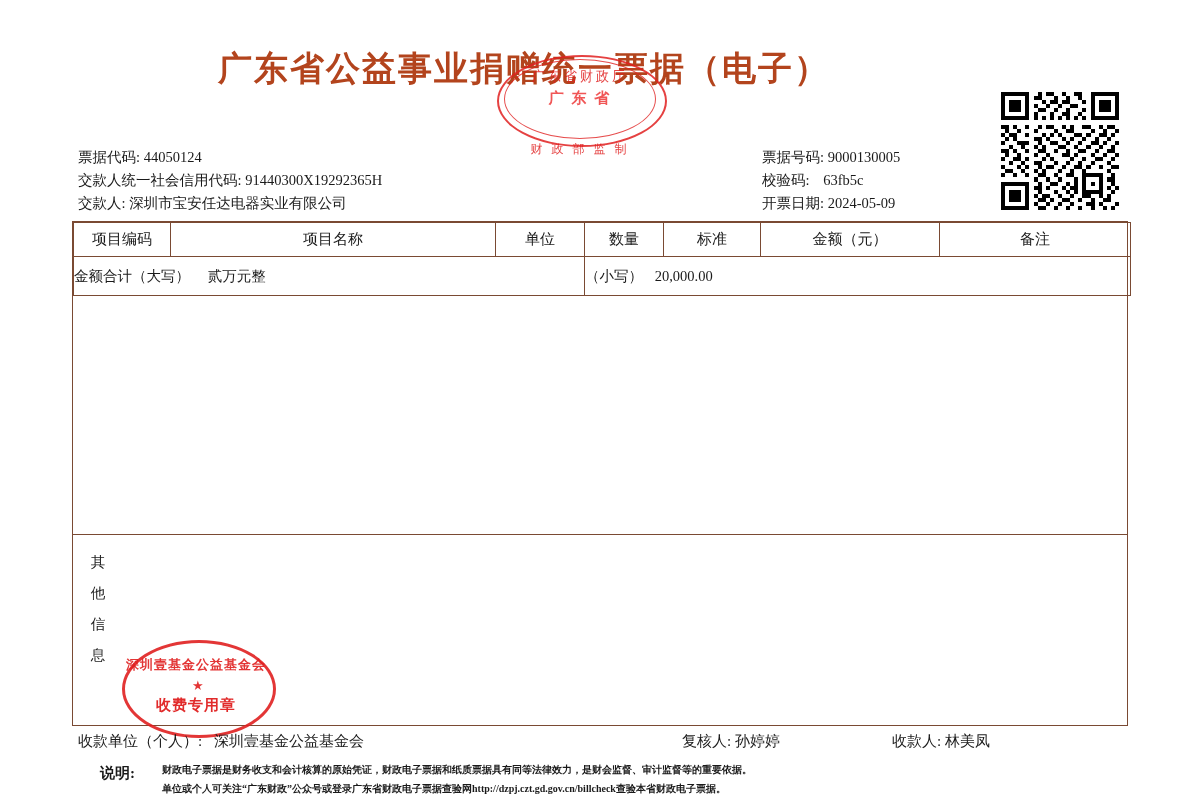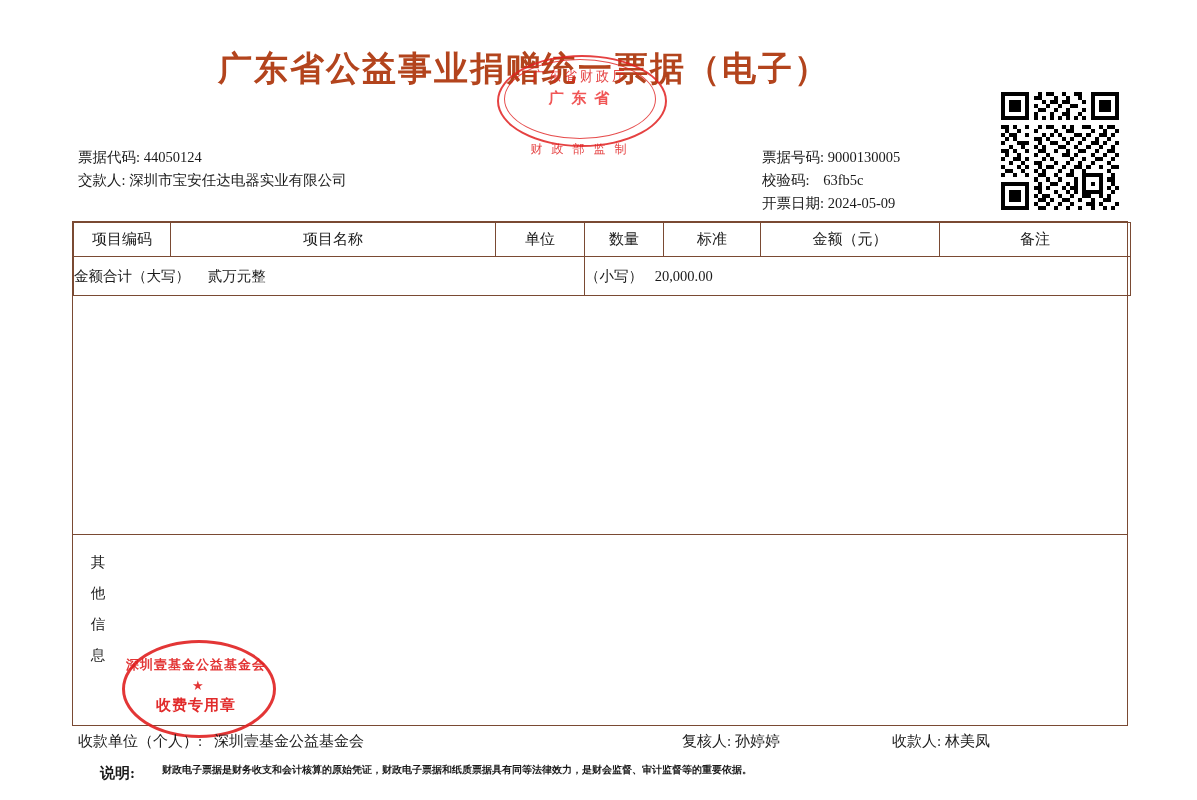--- a/index.html
+++ b/index.html
@@ -539,20 +539,24 @@
       </g>
     </svg>
   </div>
 
   <div class="hdr-left">
     <div class="hdr-row">
       <span class="hdr-label">票据代码:</span>
       <span class="hdr-val">44050124</span>
     </div>
     <div class="hdr-row">
+      <span class="hdr-label">交款人统一社会信用代码:</span>
+      <span class="hdr-val">91440300X19292365H</span>
+    </div>
+    <div class="hdr-row">
       <span class="hdr-label">交款人:</span>
       <span class="hdr-val">深圳市宝安任达电器实业有限公司</span>
     </div>
   </div>
 
   <div class="hdr-right">
     <div class="hdr-row">
       <span class="hdr-label">票据号码:</span>
       <span class="hdr-val">9000130005</span>
     </div>
@@ -623,16 +627,17 @@
     <div class="cashier">
       <span>收款人:</span>
       <span>林美凤</span>
     </div>
   </div>
 
   <div class="note">
     <div class="note-label">说明:</div>
     <div class="note-body">
       <div>财政电子票据是财务收支和会计核算的原始凭证，财政电子票据和纸质票据具有同等法律效力，是财会监督、审计监督等的重要依据。</div>
+      <div>单位或个人可关注“广东财政”公众号或登录广东省财政电子票据查验网http://dzpj.czt.gd.gov.cn/billcheck查验本省财政电子票据。</div>
     </div>
   </div>
 
 </div>
 
 </body></html>

